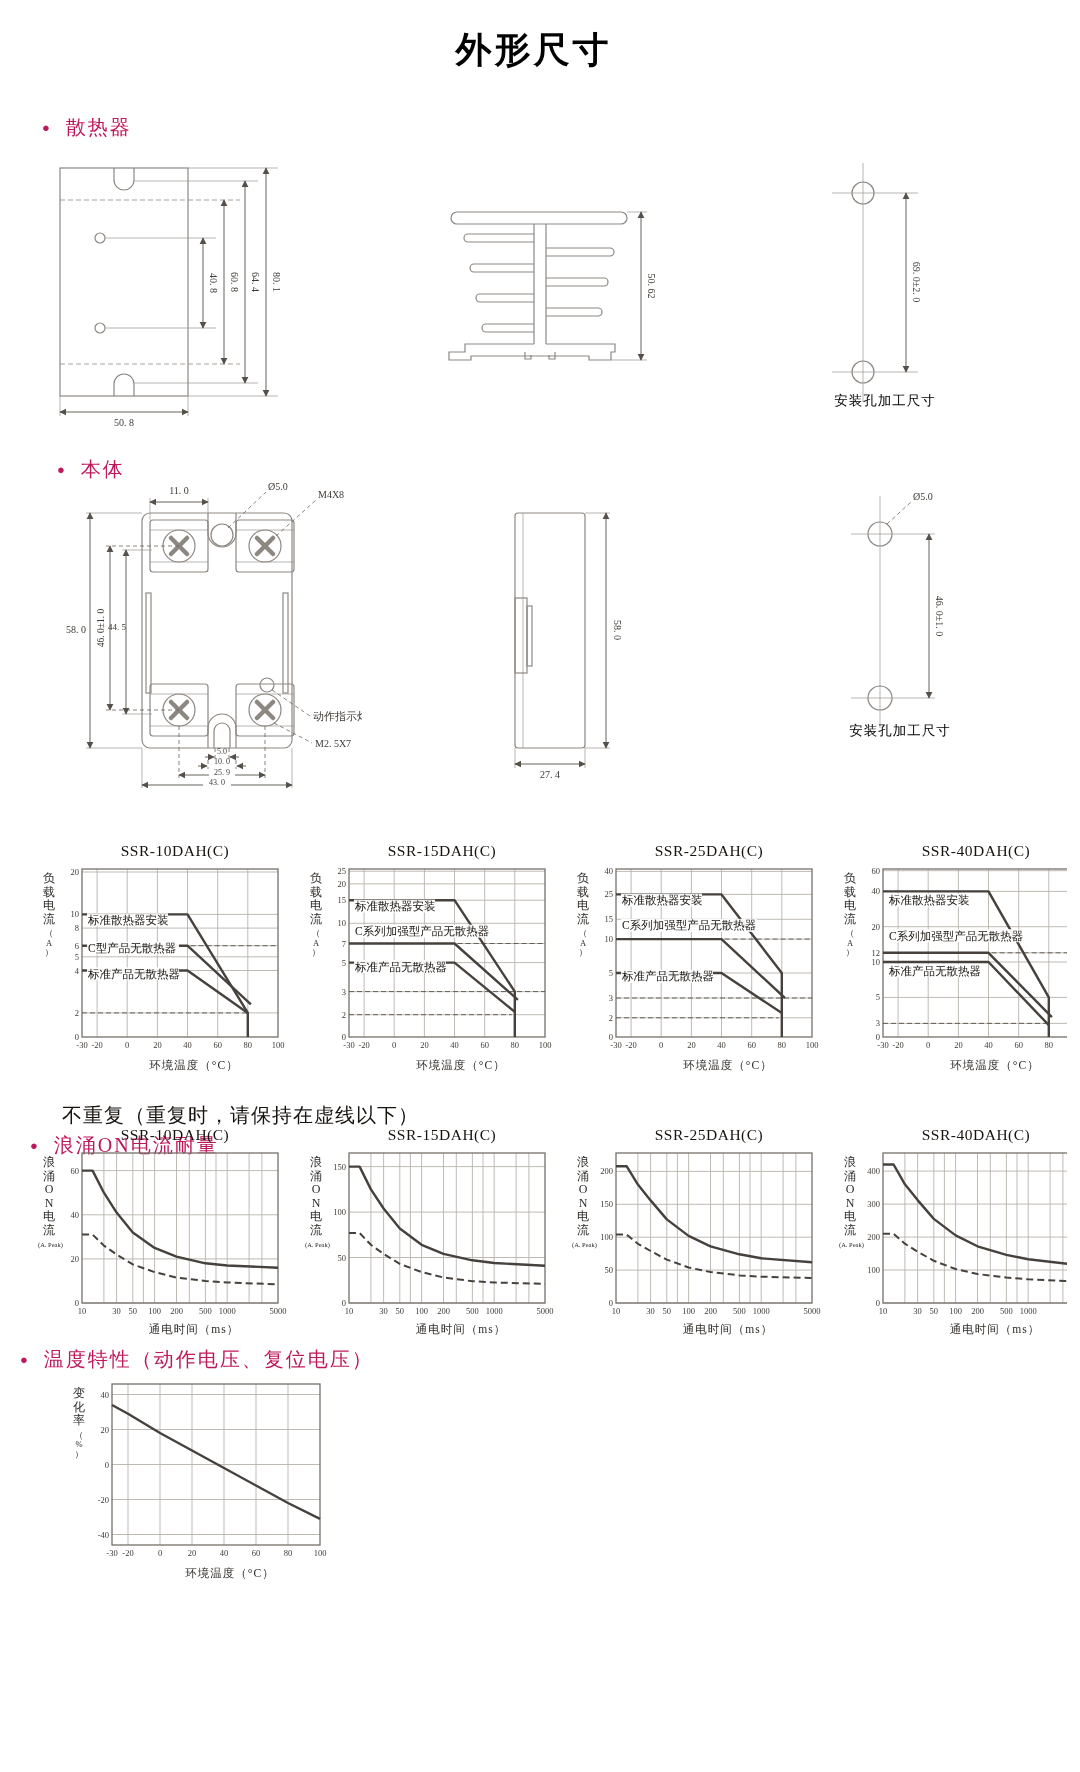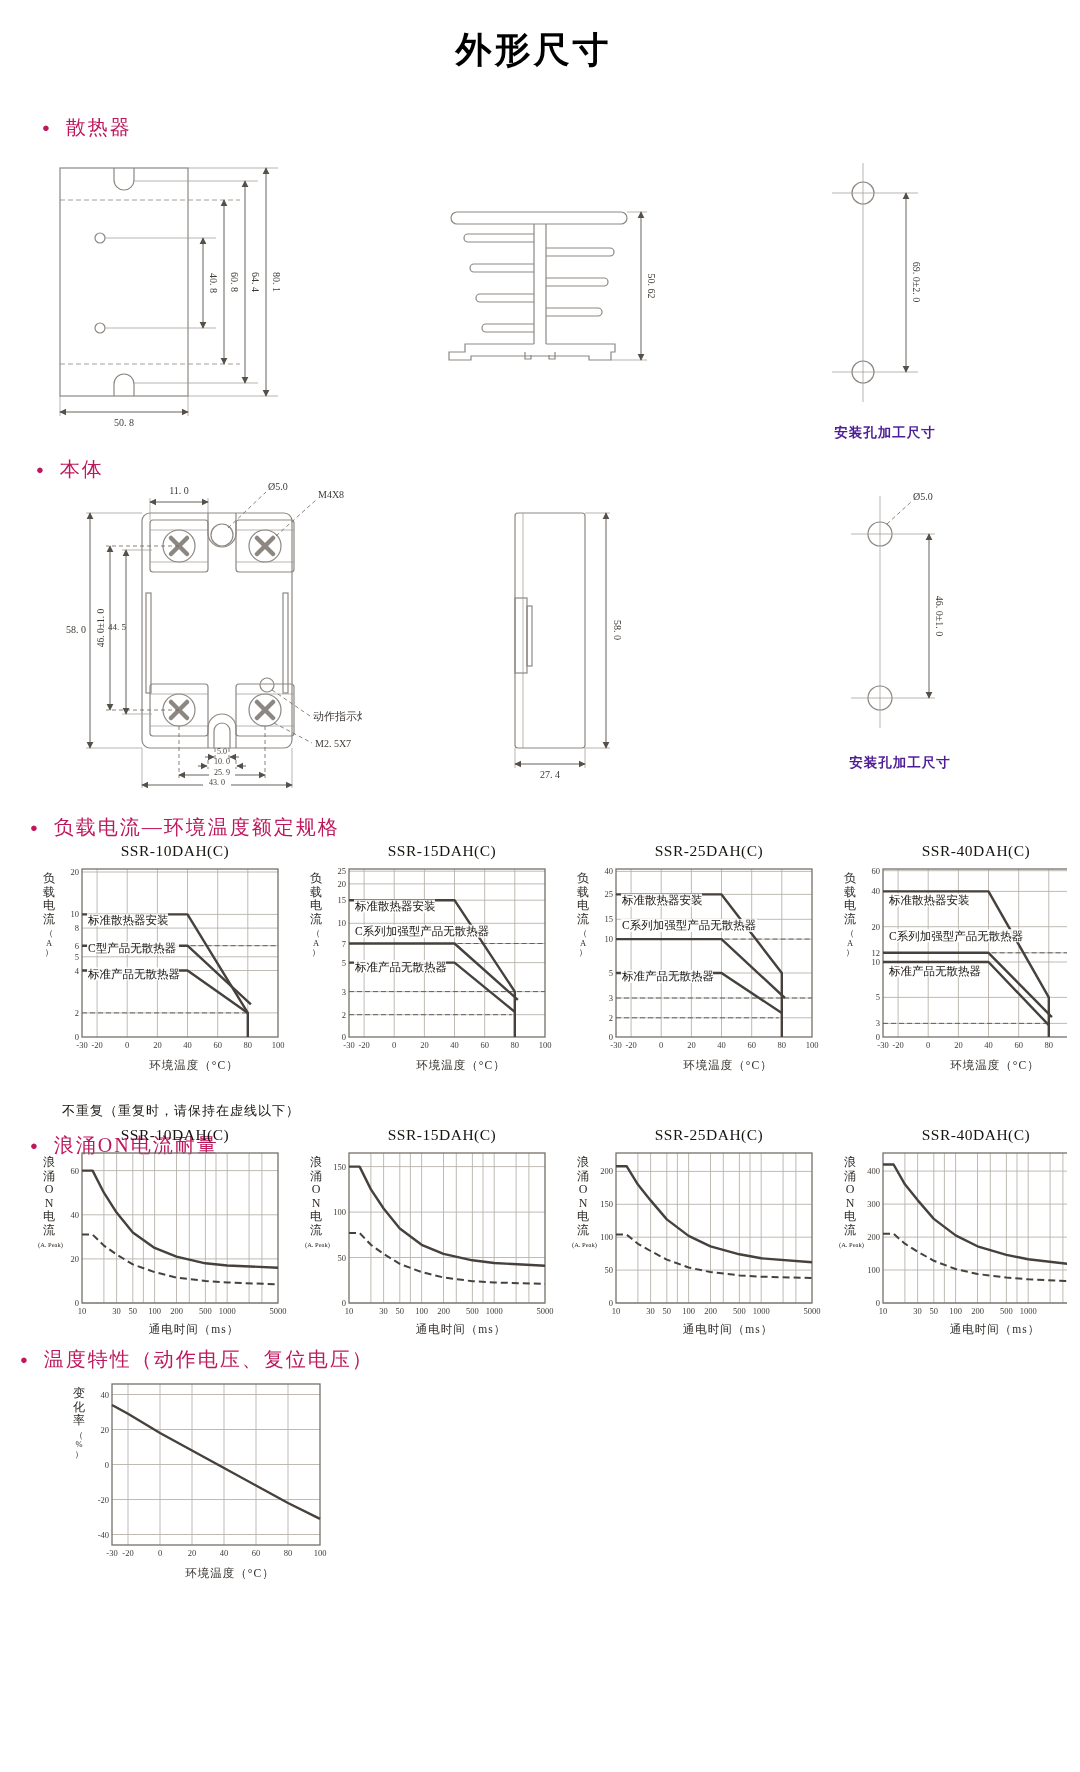--- a/index.html
+++ b/index.html
@@ -3,22 +3,22 @@
 <meta charset="utf-8">
 <style>
   html,body{margin:0;padding:0;background:#fff;}
   .page{position:relative;width:1067px;height:1772px;background:#fff;overflow:hidden;
         font-family:"Liberation Serif","DejaVu Serif",serif;color:#1c1814;}
   h1.title{position:absolute;top:26px;left:0;width:100%;text-align:center;margin:0;
         font-family:"Liberation Sans","DejaVu Sans",sans-serif;font-weight:bold;
         font-size:36px;letter-spacing:3px;color:#000;}
   .sec-head{position:absolute;font-size:20px;letter-spacing:2px;color:#be185d;white-space:nowrap;}
   .sec-head .blt{font-size:13px;vertical-align:2px;margin-right:14px;}
-  .sec-note{position:absolute;font-size:13px;letter-spacing:1px;color:#17130f;white-space:nowrap;text-align:right;}
-  .cap{position:absolute;font-weight:bold;font-size:13.5px;text-align:center;letter-spacing:1px;color:#4c1d95;margin-top:32px;}
+  .sec-note{position:absolute;font-size:20px;letter-spacing:1px;color:#17130f;white-space:nowrap;text-align:right;}
+  .cap{position:absolute;font-weight:normal;font-size:13.5px;text-align:center;letter-spacing:1px;color:#000000;}
   .drw{position:absolute;}
   
   .ol{stroke:#8d8782;stroke-width:1.2;fill:none;}
   .ext{stroke:#9b958f;stroke-width:0.7;fill:none;}
   .cl{stroke:#9b958f;stroke-width:0.7;fill:none;}
   .dsh{stroke:#8d8782;stroke-width:0.8;stroke-dasharray:5 3;fill:none;}
   .ldr{stroke:#6b6660;stroke-width:0.8;stroke-dasharray:4 3;fill:none;}
   .dim{stroke:#55504a;stroke-width:0.9;fill:none;marker-start:url(#arr);marker-end:url(#arr);}
   .dim1{stroke:#55504a;stroke-width:0.9;fill:none;marker-end:url(#arr);}
   .scr{stroke:#8d8782;stroke-width:4.5;stroke-linecap:round;fill:none;}
@@ -113,21 +113,21 @@
     <line x1="45" y1="8" x2="45" y2="247" class="cl"></line>
     <circle cx="45" cy="38" r="11" class="ol"></circle>
     <line x1="14" y1="38" x2="100" y2="38" class="ext"></line>
     <circle cx="45" cy="217" r="11" class="ol"></circle>
     <line x1="14" y1="217" x2="100" y2="217" class="ext"></line>
     <line x1="88" y1="38" x2="88" y2="217" class="dim"></line>
     <text transform="rotate(90,95,127)" x="95" y="127" text-anchor="middle" class="dt">69. 0±2. 0</text>
   </svg>
   <div class="cap" style="left:810px;top:392px;width:150px">安装孔加工尺寸</div>
 
-  <div class="sec-head" style="left:36px;top:456px"><span class="blt">●</span><span>本体</span></div>
+  <div class="sec-head" style="left:57px;top:456px"><span class="blt">●</span><span>本体</span></div>
 
   <svg class="drw" style="left:62px;top:478px" width="300" height="312" viewBox="0 0 300 312">
     <rect x="80" y="35" width="150" height="235" rx="8" class="ol"></rect>
     <rect x="88" y="42" width="58" height="52" rx="3" class="ol"></rect>
     <line x1="88" y1="52" x2="146" y2="52" class="ext"></line>
     <line x1="88" y1="84" x2="146" y2="84" class="ext"></line>
     <rect x="174" y="42" width="58" height="52" rx="3" class="ol"></rect>
     <line x1="174" y1="52" x2="232" y2="52" class="ext"></line>
     <line x1="174" y1="84" x2="232" y2="84" class="ext"></line>
     <circle cx="117" cy="68" r="16" class="ol"></circle>
@@ -222,21 +222,20 @@
     <line x1="16" y1="48" x2="100" y2="48" class="ext"></line>
     <circle cx="45" cy="212" r="12" class="ol"></circle>
     <line x1="16" y1="212" x2="100" y2="212" class="ext"></line>
     <line x1="52" y1="38" x2="76" y2="16" class="ldr"></line>
     <text x="78" y="14" class="dt">Ø5.0</text>
     <line x1="94" y1="48" x2="94" y2="212" class="dim"></line>
     <text transform="rotate(90,101,130)" x="101" y="130" text-anchor="middle" class="dt">46. 0±1. 0</text>
   </svg>
   <div class="cap" style="left:822px;top:722px;width:156px">安装孔加工尺寸</div>
 
-  <div class="sec-head" style="left:30px;top:814px"><span class="blt">●</span><span>负载电流—环境温度额定规格</span></div>
   <div class="chart-row" style="left:36px;top:842px">
     <div class="chart"><div class="c-title">SSR-10DAH(C)</div><svg width="252" height="212" viewBox="0 0 252 212">
           <line x1="61.1" y1="8" x2="61.1" y2="176" class="grid"></line>
           <line x1="91.2" y1="8" x2="91.2" y2="176" class="grid"></line>
           <line x1="121.4" y1="8" x2="121.4" y2="176" class="grid"></line>
           <line x1="151.5" y1="8" x2="151.5" y2="176" class="grid"></line>
           <line x1="181.7" y1="8" x2="181.7" y2="176" class="grid"></line>
           <line x1="211.8" y1="8" x2="211.8" y2="176" class="grid"></line>
           <line x1="46" y1="11.0" x2="242" y2="11.0" class="grid"></line>
           <line x1="46" y1="53.4" x2="242" y2="53.4" class="grid"></line>

